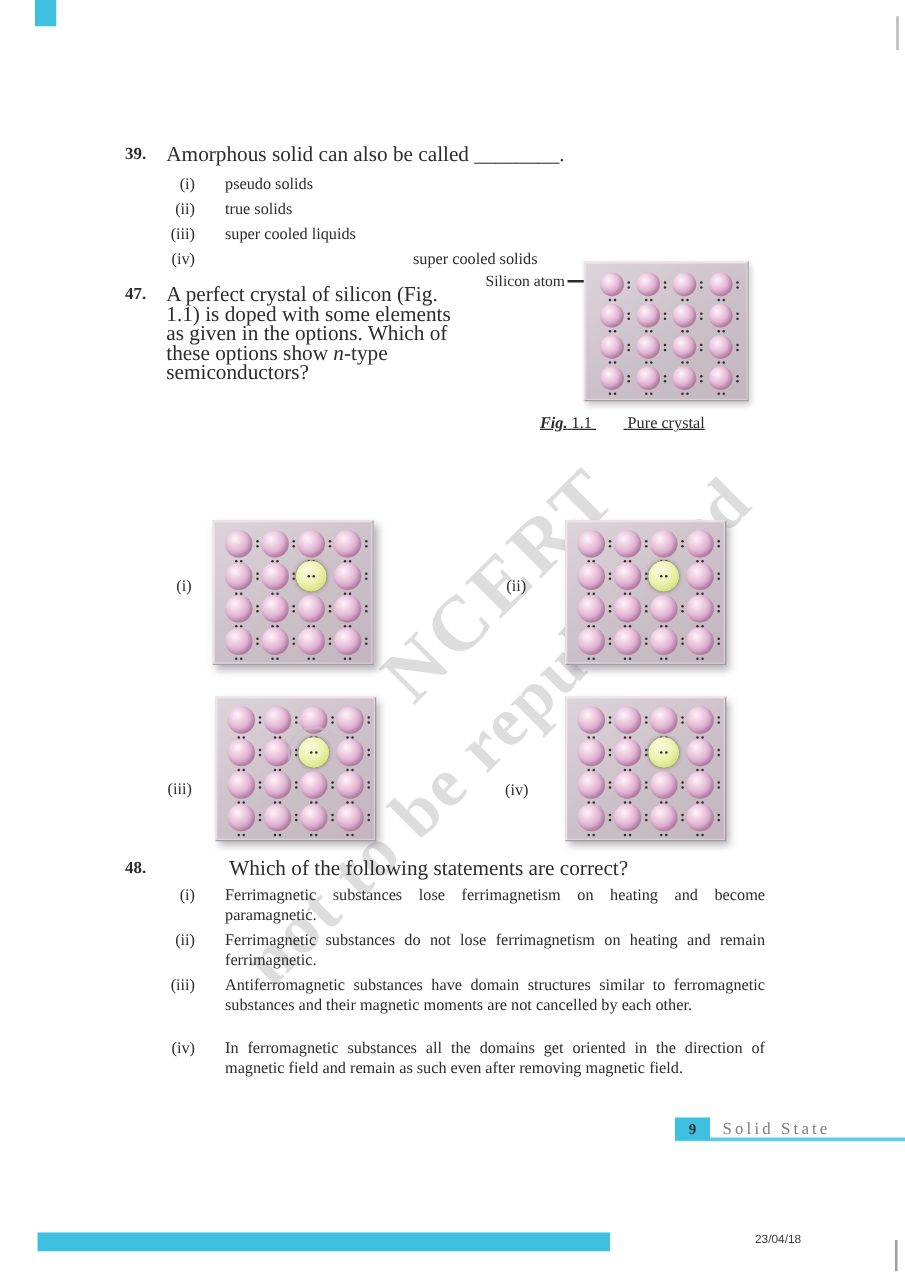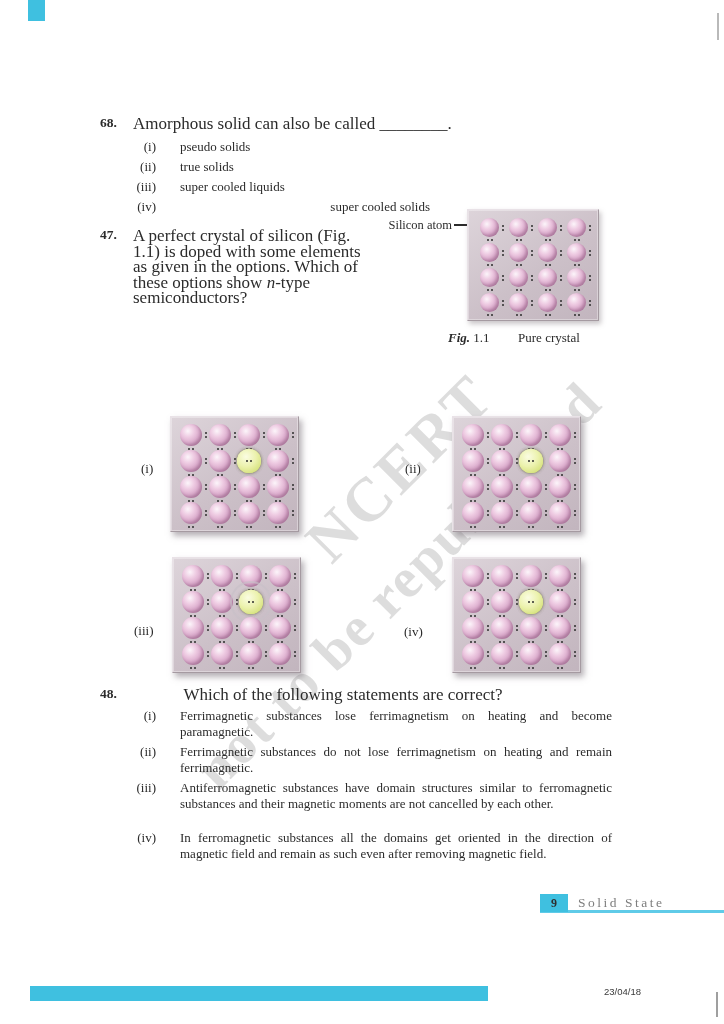--- a/index.html
+++ b/index.html
@@ -70,21 +70,21 @@
 </style>
 </head>
 <body>
 
 <div class="wm" id="wm1">NCERT</div>
 <div class="wm" id="wm2">not to be republished</div>
 
 <div class="abs z1" id="accent-tab" style="left:28px;top:0;width:17px;height:21px;"></div>
 <div class="abs z1 cropmark" style="left:717px;top:13px;height:27px;"></div>
 
-<div class="abs z1 qnum" style="left:100px;top:115px;">68.</div>
+<div class="abs z1 qnum" style="left:100px;top:115px;">39.</div>
 <div class="abs z1 qtext" style="left:133px;top:116px;width:320px;">Amorphous solid can also be called ________.</div>
 
 <div class="optrow" style="left:110px;top:139px;">
   <span class="optnum">(i)</span>
   <span class="opttext" style="width:250px;">pseudo solids</span>
 </div>
 <div class="optrow" style="left:110px;top:159px;">
   <span class="optnum">(ii)</span>
   <span class="opttext" style="width:250px;">true solids</span>
 </div>
@@ -259,21 +259,21 @@
       <span class="dr">
         <i></i>
         <i></i>
       </span>
       <span class="db">
         <i></i>
         <i></i>
       </span>
     </div>
   </div>
-<div class="abs z1 figcap" style="left:448px;top:330px;">
+<div class="abs z1 figcap" style="left:432px;top:330px;text-decoration:underline;">
   <span class="fb">Fig.</span>
   <span>1.1</span>
   <span style="display:inline-block;width:22px;"></span>
   <span>Pure crystal</span>
 </div>
 
 <div class="crystal-label" style="left:141px;top:461px;">(i)</div>
 <div class="crystal opt-crystal" id="crystal-0" style="left:170px;top:416px;">
     <div class="cell atom">
       <span class="dr">

